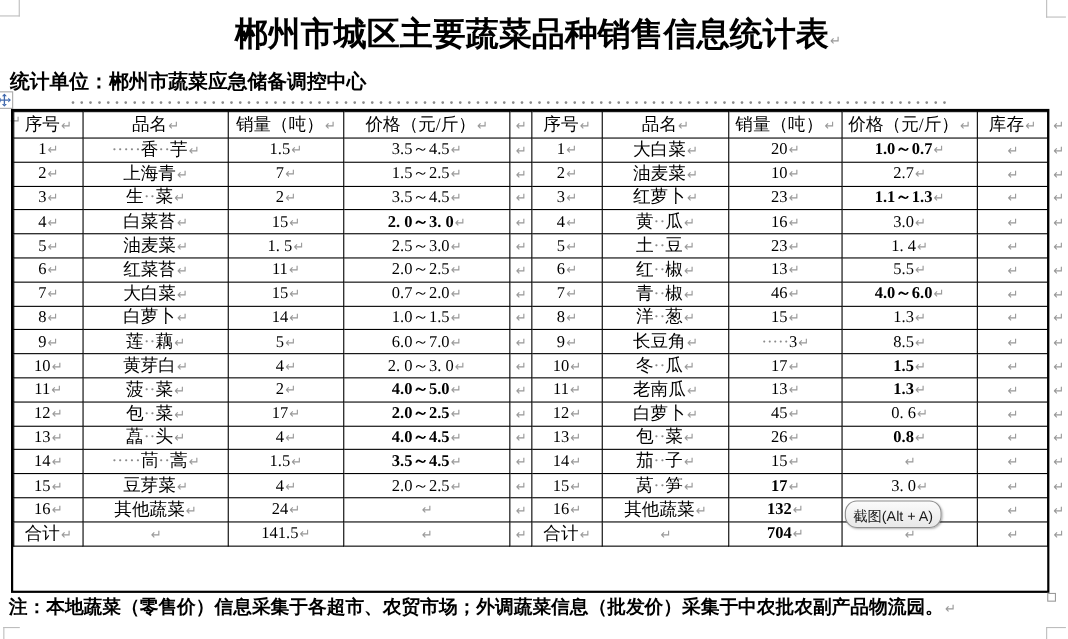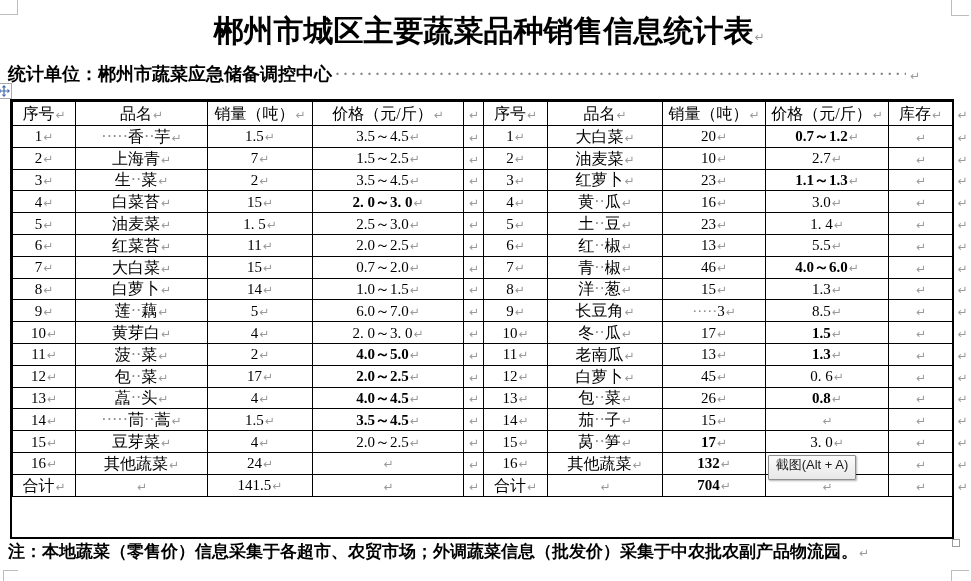--- a/index.html
+++ b/index.html
@@ -8,21 +8,21 @@
     background:#ffffff;color:#000;
     font-family:"Liberation Serif","DejaVu Serif",serif;
   }
   
   .title-line{
     position:absolute;top:11px;left:0;width:978px;text-align:center;
     font-size:30px;font-weight:bold;white-space:nowrap;
   }
   .meta-line{
     position:absolute;top:62px;left:8px;width:912px;display:flex;
-    align-items:baseline;font-size:18px;font-weight:bold;white-space:nowrap;
+    align-items:baseline;font-size:18px;font-weight:bold;white-space:nowrap;flex-direction:column;
   }
   .leader{
     flex:1;overflow:hidden;color:#8a8a8a;font-size:15px;letter-spacing:3px;
     align-self:center;margin:0 3px;
   }
   .note-line{
     position:absolute;top:540px;left:8px;font-size:17px;font-weight:bold;white-space:nowrap;
   }
   
   .pc{
@@ -63,23 +63,23 @@
     background:#fff;border:1px solid #9b9b9b;box-sizing:border-box;
   }
   .crop{position:absolute;border:0 solid #bdbdbd}
   .crop.tl{left:0;top:0;width:17px;height:14px;border-right-width:1px;border-bottom-width:1px}
   .crop.tr{left:951px;top:0;width:17px;height:15px;border-left-width:1px;border-bottom-width:1px}
   .crop.bl{left:3px;top:570px;width:14px;height:11px;border-left-width:1px;border-top-width:1px}
   .crop.br{left:951px;top:570px;width:17px;height:11px;border-left-width:1px;border-top-width:1px}
   .tooltip{
     position:absolute;left:768px;top:455px;width:88px;height:25px;z-index:5;
     background:linear-gradient(#fbfbfb,#e8e8e8);
-    border:1px solid #8e8e8e;border-radius:1px;box-sizing:border-box;
+    border:1px solid #8e8e8e;border-radius:11px;box-sizing:border-box;
     box-shadow:1px 1px 2px rgba(0,0,0,.3);
-    display:flex;align-items:flex-start;justify-content:center;
+    display:flex;align-items:flex-end;justify-content:center;
     font-size:13px;color:#1a1a1a;
     font-family:"Liberation Sans","DejaVu Sans",sans-serif;white-space:nowrap;
   }
 </style>
 </head>
 <body>
 
 <div class="crop tl"></div>
 <div class="crop tr"></div>
 <div class="crop bl"></div>
@@ -129,21 +129,21 @@
       </tr>
       <tr>
         <td class="num"><span class="ct">1</span><span class="pc">↵</span></td>
         <td><span class="ct"><span class="dots">·····</span>香<span class="dots">··</span>芋</span><span class="pc">↵</span></td>
         <td class="num"><span class="ct">1.5</span><span class="pc">↵</span></td>
         <td class="num"><span class="ct">3.5～4.5</span><span class="pc">↵</span></td>
         <td><span class="pc">↵</span></td>
         <td class="num"><span class="ct">1</span><span class="pc">↵</span></td>
         <td><span class="ct">大白菜</span><span class="pc">↵</span></td>
         <td class="num"><span class="ct">20</span><span class="pc">↵</span></td>
-        <td class="num b"><span class="ct">0.7～1.2</span><span class="pc">↵</span></td>
+        <td class="num b"><span class="ct">1.0～0.7</span><span class="pc">↵</span></td>
         <td><span class="pc">↵</span></td>
         <td class="outer"><span class="pc">↵</span></td>
       </tr>
       <tr>
         <td class="num"><span class="ct">2</span><span class="pc">↵</span></td>
         <td><span class="ct">上海青</span><span class="pc">↵</span></td>
         <td class="num"><span class="ct">7</span><span class="pc">↵</span></td>
         <td class="num"><span class="ct">1.5～2.5</span><span class="pc">↵</span></td>
         <td><span class="pc">↵</span></td>
         <td class="num"><span class="ct">2</span><span class="pc">↵</span></td>

